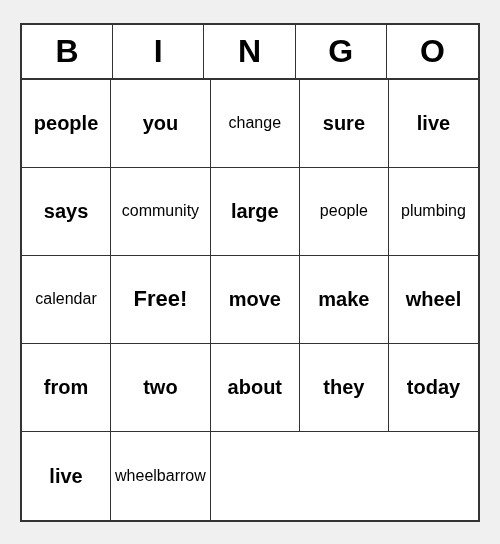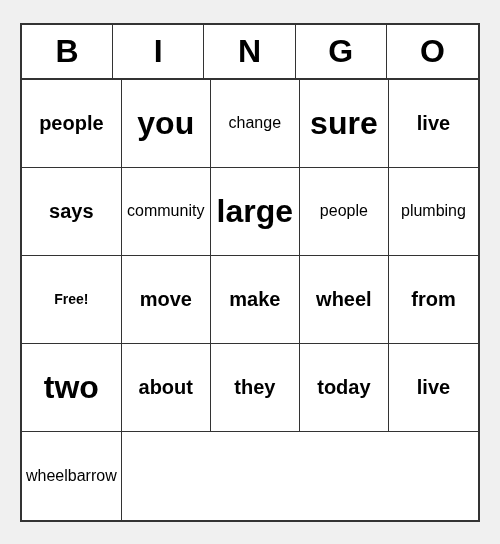--- a/index.html
+++ b/index.html
@@ -65,35 +65,35 @@
     .bingo-cell:nth-child(n+21) {
       border-bottom: none;
     }
 
     .cell-text {
       font-size: 14px;
       line-height: 1.2;
     }
 
     .cell-text.large {
-      font-size: 32px;
+      font-size: 20px;
       font-weight: bold;
     }
 
     .cell-text.medium {
       font-size: 20px;
       font-weight: bold;
     }
 
     .cell-text.small {
       font-size: 16px;
     }
 
     .cell-text.free {
-      font-size: 14px;
+      font-size: 22px;
       font-weight: bold;
     }
   </style>
 </head>
 <body>
 
 <div class="bingo-card">
   <div class="bingo-header">
   <div class="bingo-header-cell">B</div>
       <div class="bingo-header-cell">I</div>
@@ -126,20 +126,23 @@
       <div class="bingo-cell">
         <span class="cell-text large">large</span>
       </div>
       <div class="bingo-cell">
         <span class="cell-text small">people</span>
       </div>
       <div class="bingo-cell">
         <span class="cell-text small">plumbing</span>
       </div>
       <div class="bingo-cell">
+        <span class="cell-text small">calendar</span>
+      </div>
+      <div class="bingo-cell">
         <span class="cell-text free">Free!</span>
       </div>
       <div class="bingo-cell">
         <span class="cell-text medium">move</span>
       </div>
       <div class="bingo-cell">
         <span class="cell-text medium">make</span>
       </div>
       <div class="bingo-cell">
         <span class="cell-text medium">wheel</span>

